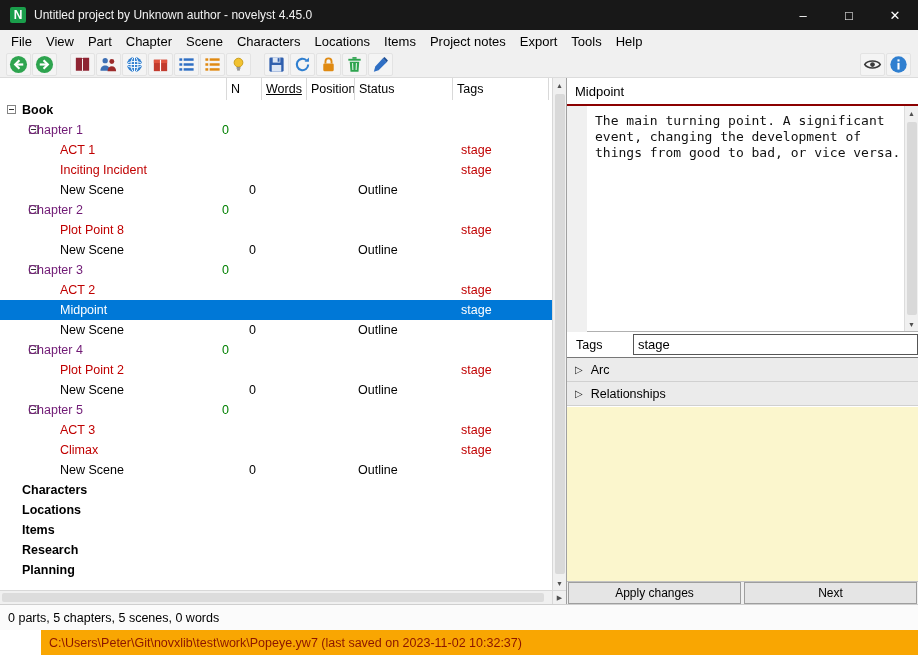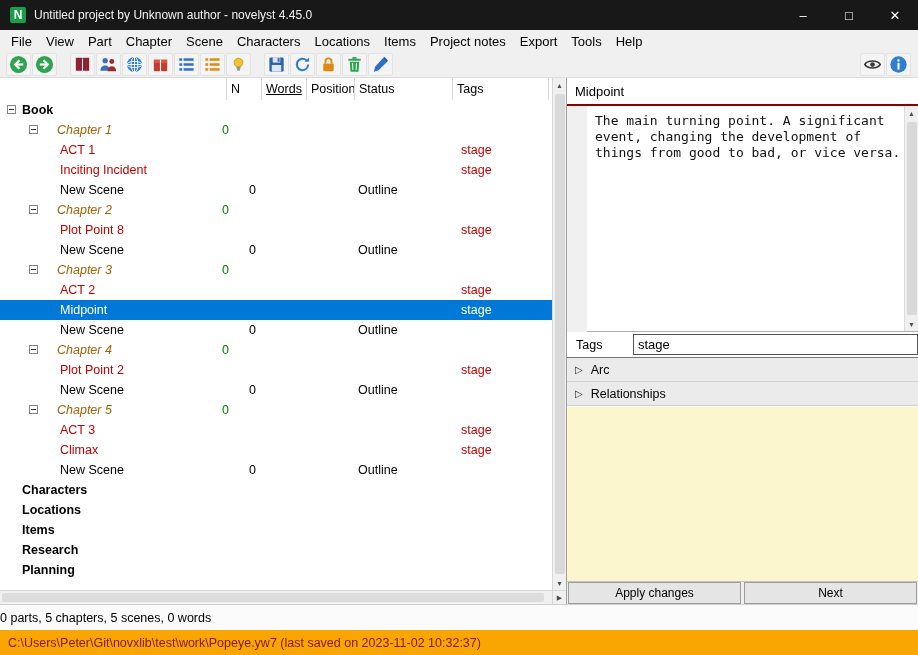--- a/index.html
+++ b/index.html
@@ -37,21 +37,21 @@
            border-left:1px solid #d9d9d9; }
   .hcell:last-child { border-right:1px solid #d9d9d9; }
   .tree-body { grid-column:1; grid-row:2; position:relative; background:#fff; overflow:hidden; }
   .trow { position:relative; height:20px; line-height:20px; width:552px; }
   .expander { position:absolute; top:5px; width:9px; height:9px; border:1px solid #848484; background:#fff; }
   .expander::before { content:''; position:absolute; left:1px; right:1px; top:3px; height:1px; background:#333; }
   .expander.lv0 { left:7px; }
   .expander.lv1 { left:29px; }
   .tlabel { position:absolute; font-size:12.5px; white-space:nowrap; }
   .t-root .tlabel, .t-category .tlabel { left:22px; font-weight:bold; color:#000; }
-  .t-chapter .tlabel { left:57px; color:#a16207;font-style:italic; }
+  .t-chapter .tlabel { left:28px; color:#701a75; }
   .t-stage .tlabel { left:60px; color:#c00000; }
   .t-scene .tlabel { left:60px; color:#000; }
   .cell { position:absolute; font-size:12.5px; white-space:nowrap; }
   .cell.wchap { left:222px; color:#008000; }
   .cell.wscene { left:249px; color:#000; }
   .cell.statusc { left:358px; color:#000; }
   .cell.tagsc { left:461px; color:#c00000; }
   .trow.selected { background:#0078d7; }
   .trow.selected .tlabel, .trow.selected .cell { color:#fff; }
 
@@ -82,23 +82,23 @@
   .rp-section { height:24px; flex:0 0 24px; background:#ebebeb; border-bottom:1px solid #d0d0d0;
                 display:flex; align-items:center; padding-left:8px; gap:8px; }
   .tri { font-size:10px; color:#222; line-height:1; }
   .rp-notes { flex:1; background:#fbf6cd; border-bottom:1px solid #c2c2c2; border-top:1px solid #fff; }
   .rp-buttons { height:22px; flex:0 0 22px; display:flex; gap:3px; padding:0 1px; }
   .rp-buttons button { flex:1; background:#e5e5e5; border:1px solid #9e9e9e; font-family:"Liberation Sans",sans-serif;
                        font-size:12px; color:#000; }
 
   
   .statusbar { height:26px; flex:0 0 26px; background:#fbfbfb; border-top:1px solid #cfcfcf;
-               display:flex; align-items:center; font-size:12.5px; }
+               display:flex; align-items:center; padding-left:8px; font-size:12.5px; }
   .pathbar { height:25px; flex:0 0 25px; background:#f9a602; color:#8b1500; display:flex; align-items:center;
-             padding-left:8px; font-size:12.5px; }
+             padding-left:8px; font-size:12.5px;margin-left:41px; }
 </style>
 </head>
 <body>
 
 <div class="window">
 
   <div class="titlebar">
     <div class="logo">N</div>
     <div class="title-text">Untitled project by Unknown author - novelyst 4.45.0</div>
     <div class="win-btn">–</div>

